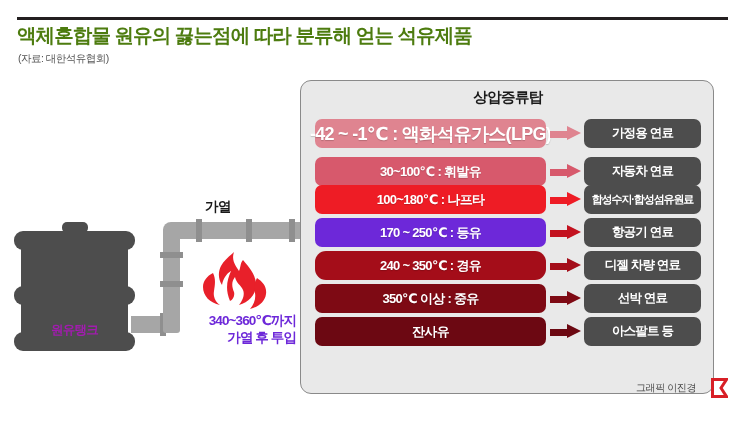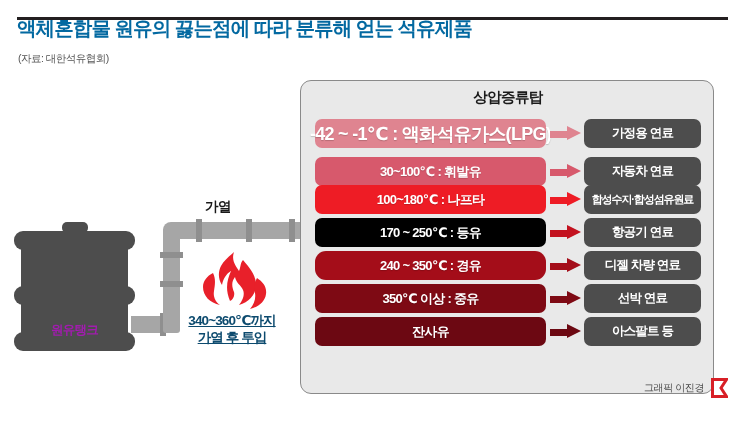--- a/index.html
+++ b/index.html
@@ -10,22 +10,22 @@
     font-family:"Liberation Sans","DejaVu Sans",sans-serif;
     overflow:hidden;
   }
 
   
   #top-rule {
     position:absolute; left:17px; top:17px; width:711px; height:3px;
     background:#231f20;
   }
   #page-title {
-    position:absolute; left:17px; top:15px; width:690px;
-    font-size:19.5px; font-weight:bold; color:#0369a1;
+    position:absolute; left:17px; top:22px; width:690px;
+    font-size:19.5px; font-weight:bold; color:#4d7c0f;
     letter-spacing:-0.9px; white-space:nowrap;
   }
   #source-note {
     position:absolute; left:18px; top:52px;
     font-size:10.5px; color:#555555; letter-spacing:-0.5px;
   }
 
   
   #distill-panel {
     position:absolute; left:300px; top:80px; width:414px; height:314px;
@@ -98,28 +98,28 @@
 
   #heat-label {
     position:absolute; left:205px; top:198px;
     font-size:13.5px; font-weight:bold; color:#1a1a1a; letter-spacing:-0.6px;
   }
 
   
   #flame { position:absolute; left:199px; top:252px; }
   #flame-caption {
     position:absolute; left:168px; top:312px; width:128px;
-    text-align:center; color:#0c4a6e; font-size:13.5px; font-weight:bold;
-    line-height:17px; letter-spacing:-0.9px;text-decoration:underline;
+    text-align:right; color:#6d28d9; font-size:13.5px; font-weight:bold;
+    line-height:17px; letter-spacing:-0.9px;
   }
 
   
   #credit {
     position:absolute; right:17px; bottom:28px;
-    display:flex; align-items:center; gap:7px;
+    display:flex; align-items:center; gap:15px;
   }
   #credit-text { font-size:10px; color:#4a4a4a; letter-spacing:-0.4px; }
   #credit-mark { width:17px; height:20px; }
 </style>
 </head>
 <body>
 
 <div id="top-rule"></div>
 <div id="page-title">액체혼합물 원유의 끓는점에 따라 분류해 얻는 석유제품</div>
 <div id="source-note">(자료: 대한석유협회)</div>
@@ -183,21 +183,21 @@
       </div>
       <div class="frac-row" style="top: 104px;">
         <div class="frac-bar" style="background: rgb(238, 28, 37);">100~180℃ : 나프타</div>
         <div class="frac-arrow" style="color: rgb(238, 28, 37);">
           <div class="shaft" style="background: rgb(238, 28, 37);"></div>
           <div class="head"></div>
         </div>
         <div class="prod-box tight">합성수지·합성섬유원료</div>
       </div>
       <div class="frac-row" style="top: 137px;">
-        <div class="frac-bar" style="background: #000000;">170 ~ 250℃ : 등유</div>
+        <div class="frac-bar" style="background: #6d28d9;">170 ~ 250℃ : 등유</div>
         <div class="frac-arrow" style="color: rgb(195, 18, 31);">
           <div class="shaft" style="background: rgb(195, 18, 31);"></div>
           <div class="head"></div>
         </div>
         <div class="prod-box">항공기 연료</div>
       </div>
       <div class="frac-row" style="top: 170px;">
         <div class="frac-bar" style="background: rgb(164, 13, 25); border-radius: 11px;">240 ~ 350℃ : 경유</div>
         <div class="frac-arrow" style="color: rgb(164, 13, 25);">
           <div class="shaft" style="background: rgb(164, 13, 25);"></div>

